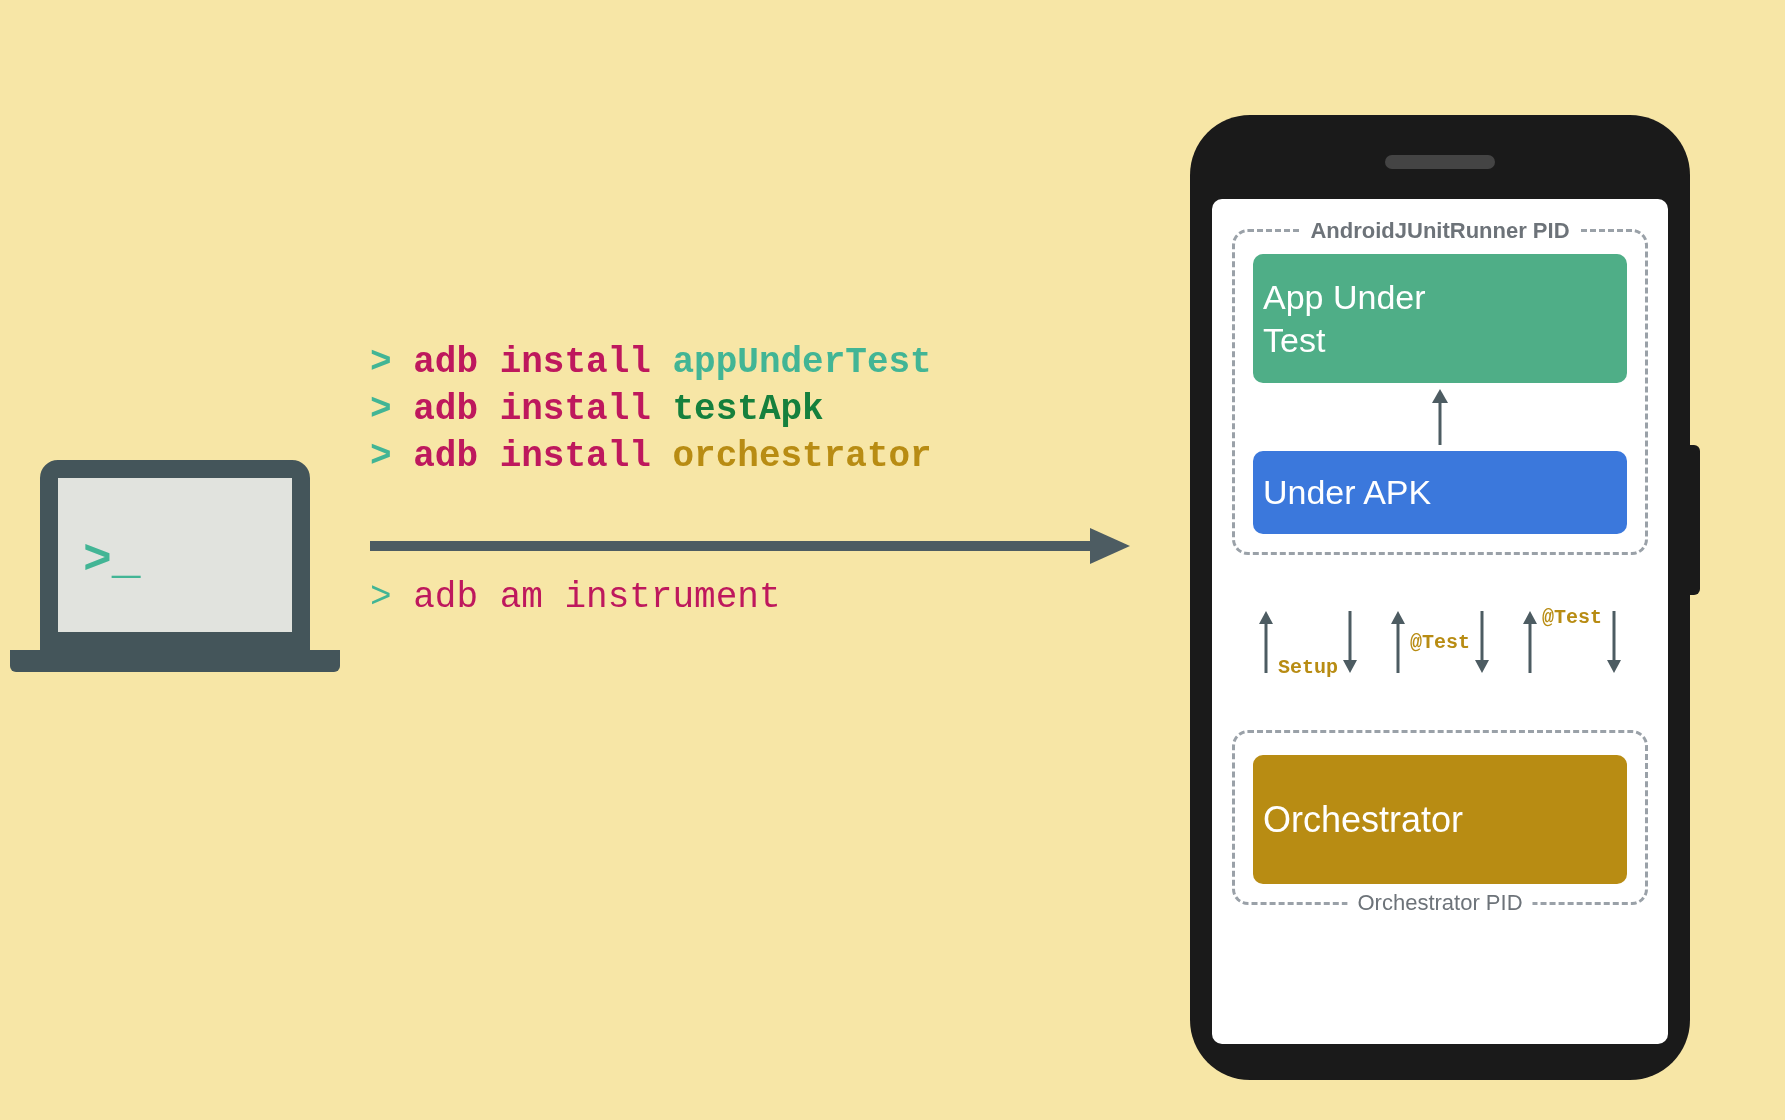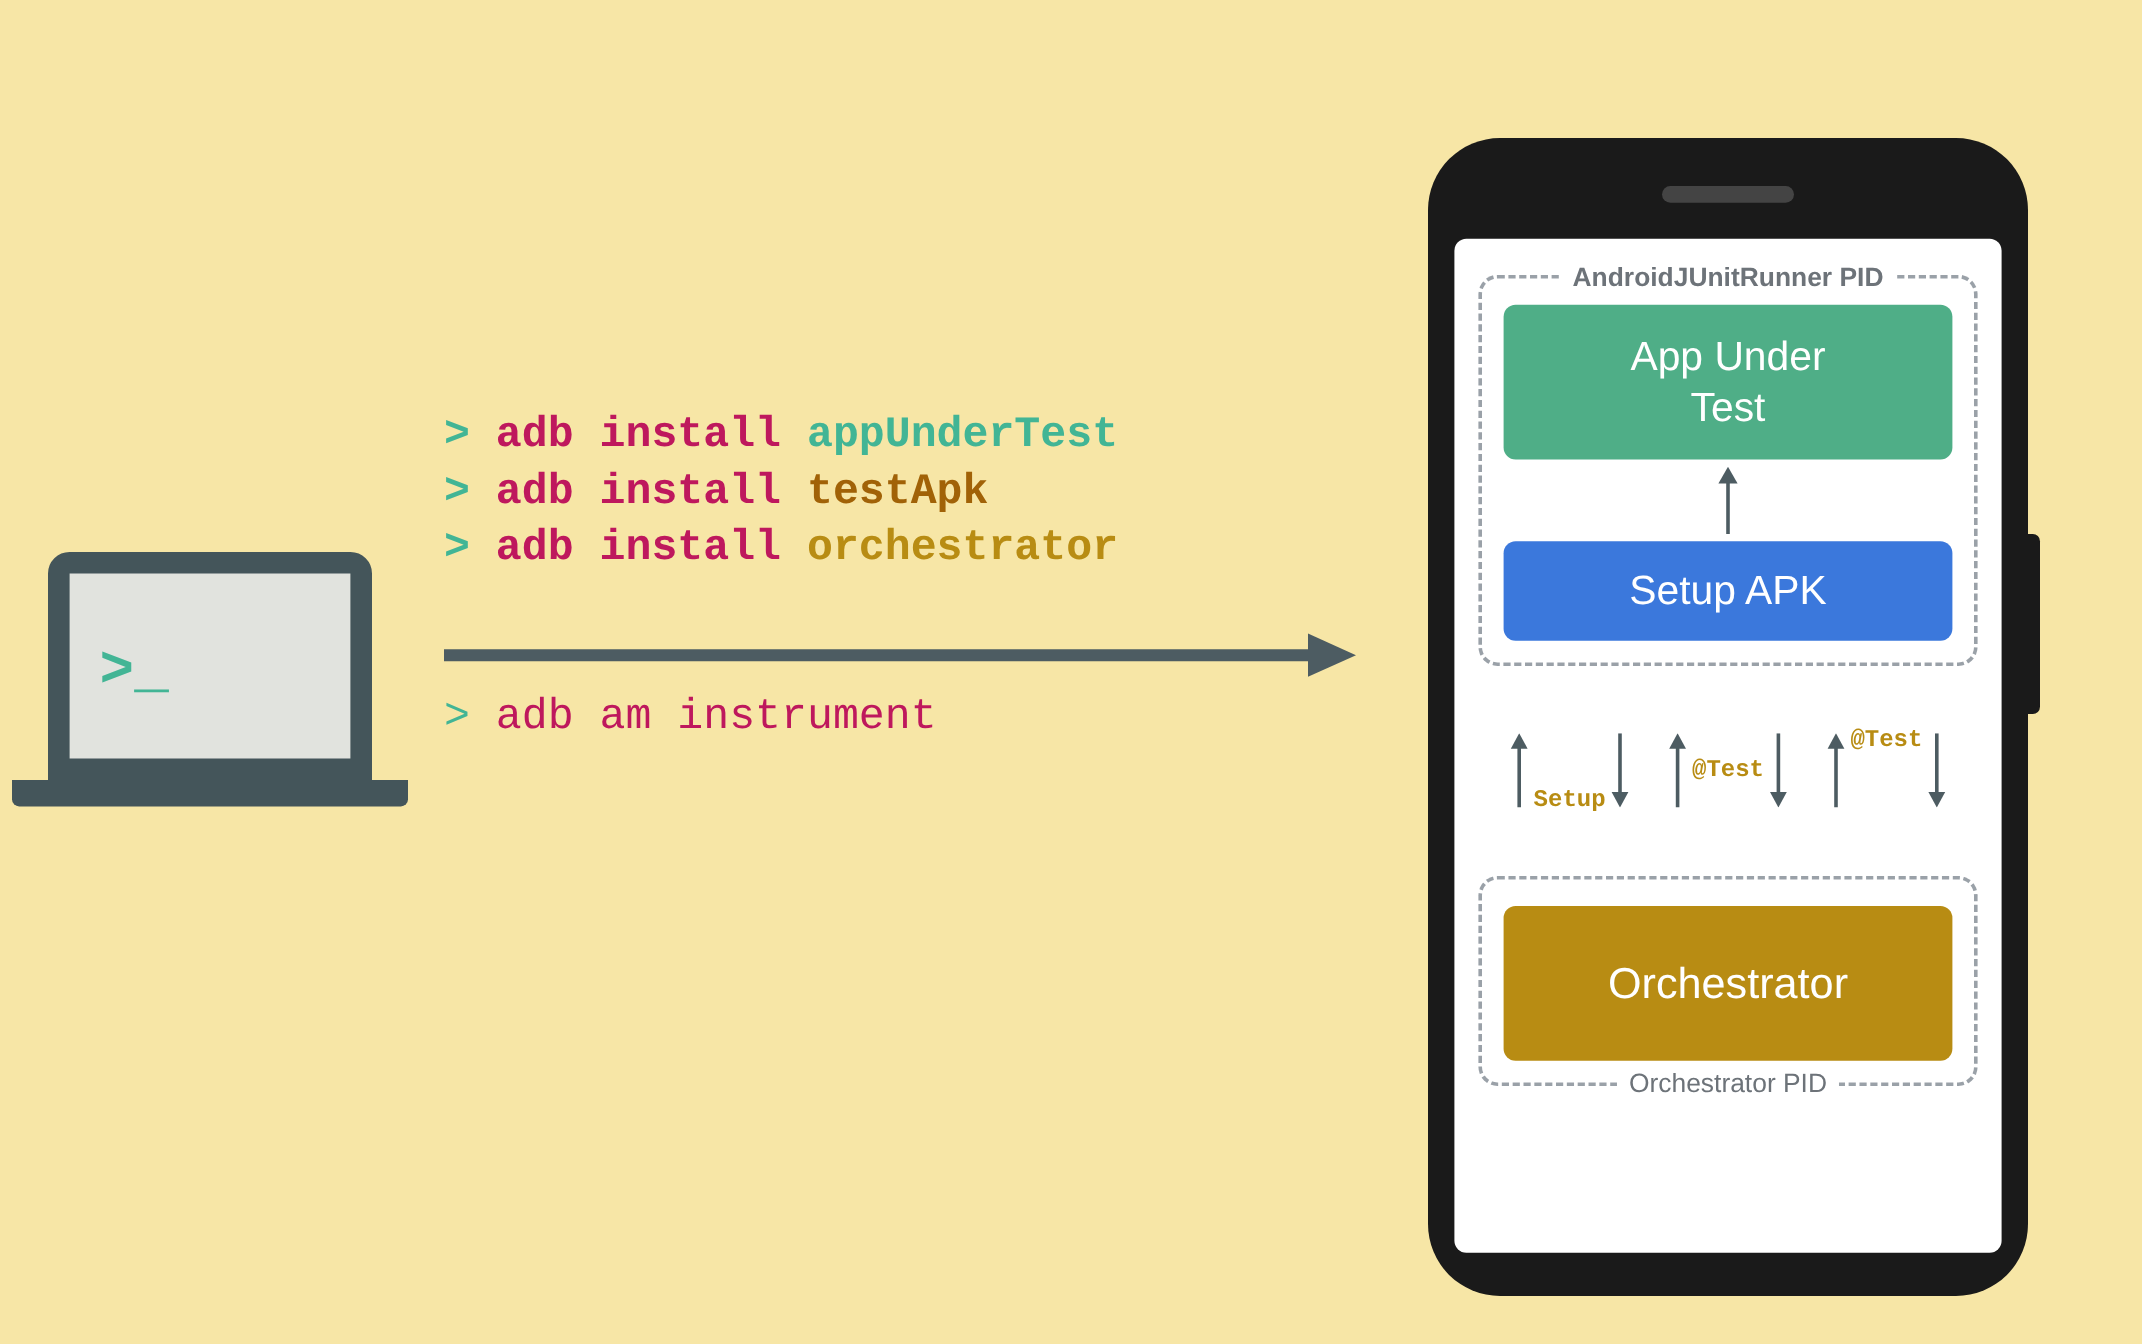--- a/index.html
+++ b/index.html
@@ -50,21 +50,21 @@
     top: 340px;
     font-family: "Courier New", monospace;
     font-size: 36px;
     font-weight: 600;
     line-height: 1.3;
   }
   .commands .line { white-space: pre; }
   .prompt-symbol { color: #42b595; }
   .cmd-text { color: #be185d; }
   .token-green { color: #42b595; margin-top: 12px; }
-  .token-blue  { color: #a16207; text-align: center; }
+  .token-blue  { color: #15803d; text-align: center; }
   .token-yellow{ color: #b88c13; }
 
   
   .arrow {
     position: absolute;
     left: 370px;
     top: 526px;
   }
 
   .commands-below {
@@ -132,21 +132,21 @@
     white-space: nowrap;
   }
   .group.top { margin-top: 14px; }
   .group.top .group-label { top: -14px; font-weight: bold; }
   .group.bottom .group-label { bottom: -14px; }
 
   
   .block {
     border-radius: 10px;
     color: #fff;
-    text-align: center;
+    text-align: left;
     font-size: 34px;
     padding: 22px 10px;
     line-height: 1.25;
   }
   .block.green  { background: #4fae87; }
   .block.blue   { background: #3b78dc; padding: 20px 10px; }
   .block.yellow { background: #b88c13; padding: 42px 10px; font-size: 36px; }
 
   
   .v-arrow-sm {
@@ -214,21 +214,21 @@
     <div class="group top">
       <div class="group-label">AndroidJUnitRunner PID</div>
       <div class="block green" style="white-space:pre-line;">App Under
 Test</div>
       <div class="v-arrow-sm">
         <svg width="24" height="56" viewBox="0 0 24 56">
           <line x1="12" y1="56" x2="12" y2="10" stroke="#4d5c62" stroke-width="3"></line>
           <polygon points="12,0 4,14 20,14" fill="#4d5c62"></polygon>
         </svg>
       </div>
-      <div class="block blue">Setup APK</div>
+      <div class="block blue">Under APK</div>
     </div>
 
     <div class="bi-arrows">
       <div class="bi-col">
         <svg width="24" height="62" viewBox="0 0 24 62">
             <line x1="12" y1="62" x2="12" y2="10" stroke="#4d5c62" stroke-width="3"></line>
             <polygon points="12,0 5,13 19,13" fill="#4d5c62"></polygon>
           </svg>
         <div class="bi-label">Setup</div>
         <svg width="24" height="62" viewBox="0 0 24 62">

